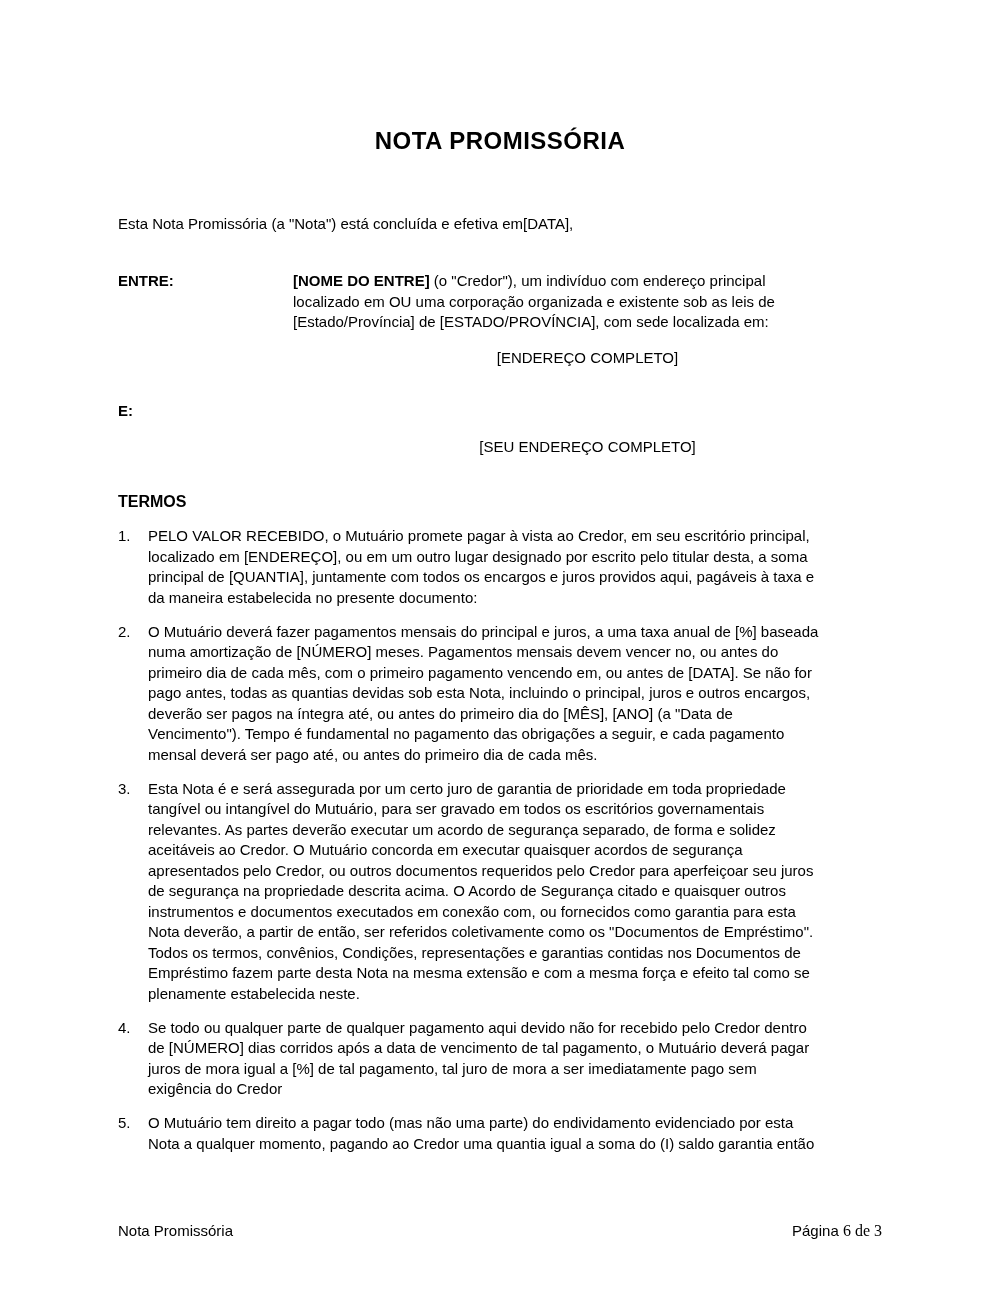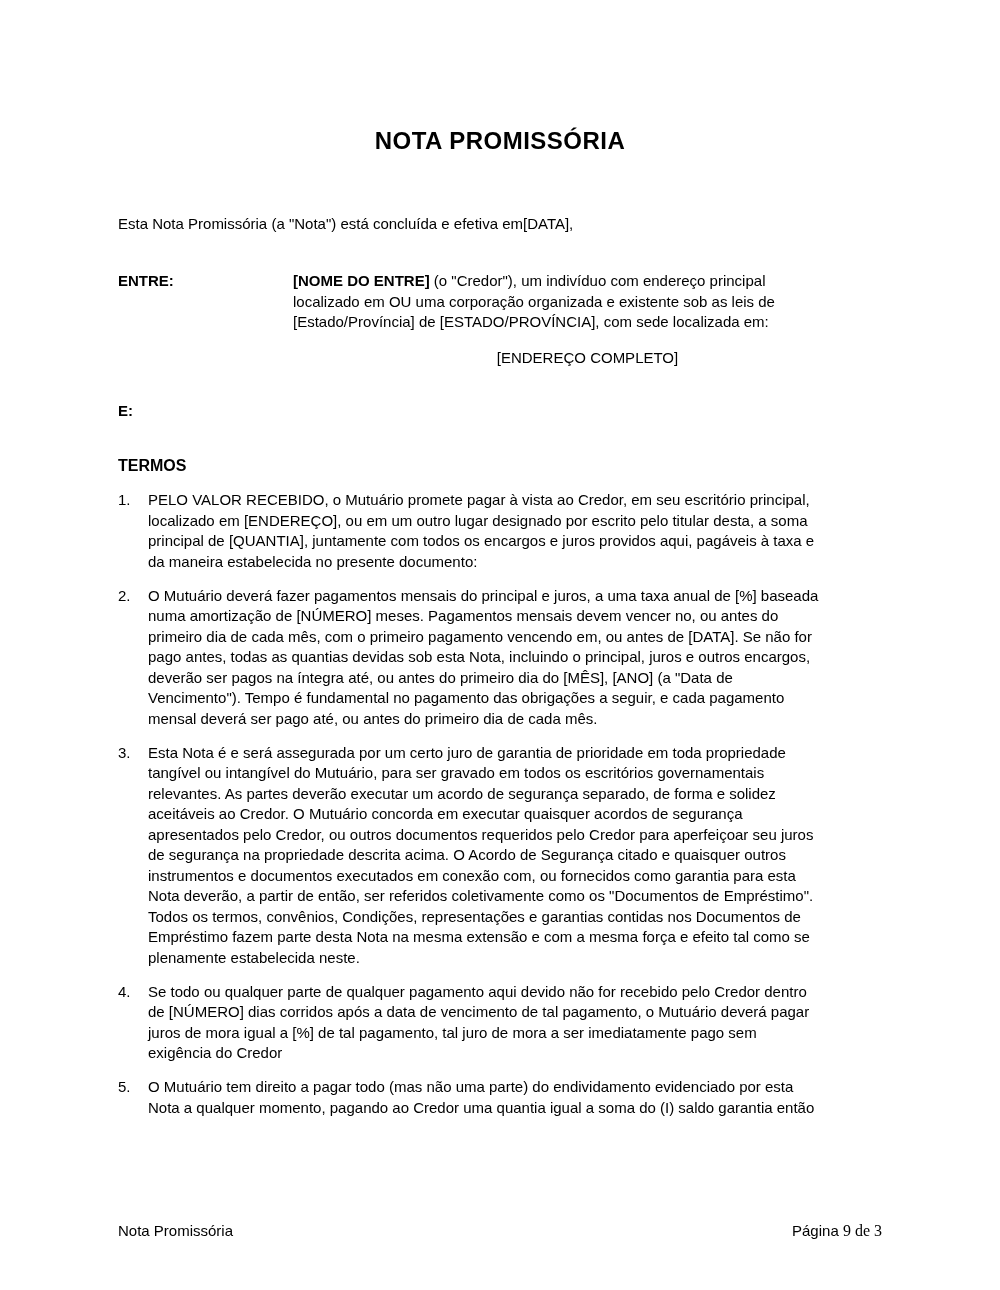--- a/index.html
+++ b/index.html
@@ -101,20 +101,21 @@
     <div class="party-label">ENTRE:</div>
     <div class="party-text"><span class="bold-name">[NOME DO ENTRE]</span><span> (o "Credor"), um indivíduo com endereço principal
 localizado em OU uma corporação organizada e existente sob as leis de
 [Estado/Província] de [ESTADO/PROVÍNCIA], com sede localizada em:</span></div>
   </div>
   <p class="address">[ENDEREÇO COMPLETO]</p>
 
   <div class="party party-2">
     <div class="party-label">E:</div>
   </div>
+  <p class="address">[SEU ENDEREÇO COMPLETO]</p>
 
   <h2 class="terms-heading">TERMOS</h2>
 
   <div class="term-item">
     <div class="term-num">1.</div>
     <div class="term-text">PELO VALOR RECEBIDO, o Mutuário promete pagar à vista ao Credor, em seu escritório principal,
 localizado em [ENDEREÇO], ou em um outro lugar designado por escrito pelo titular desta, a soma
 principal de [QUANTIA], juntamente com todos os encargos e juros providos aqui, pagáveis à taxa e
 da maneira estabelecida no presente documento:</div>
   </div>
@@ -154,16 +155,16 @@
   </div>
 
   <div class="term-item">
     <div class="term-num">5.</div>
     <div class="term-text">O Mutuário tem direito a pagar todo (mas não uma parte) do endividamento evidenciado por esta
 Nota a qualquer momento, pagando ao Credor uma quantia igual a soma do (I) saldo garantia então</div>
   </div>
 
   <div class="footer">
     <span>Nota Promissória</span>
-    <span class="page-info"><span>Página </span><span class="page-number">9 de 3</span></span>
+    <span class="page-info"><span>Página </span><span class="page-number">6 de 3</span></span>
   </div>
 
 </div>
 
 </body></html>

